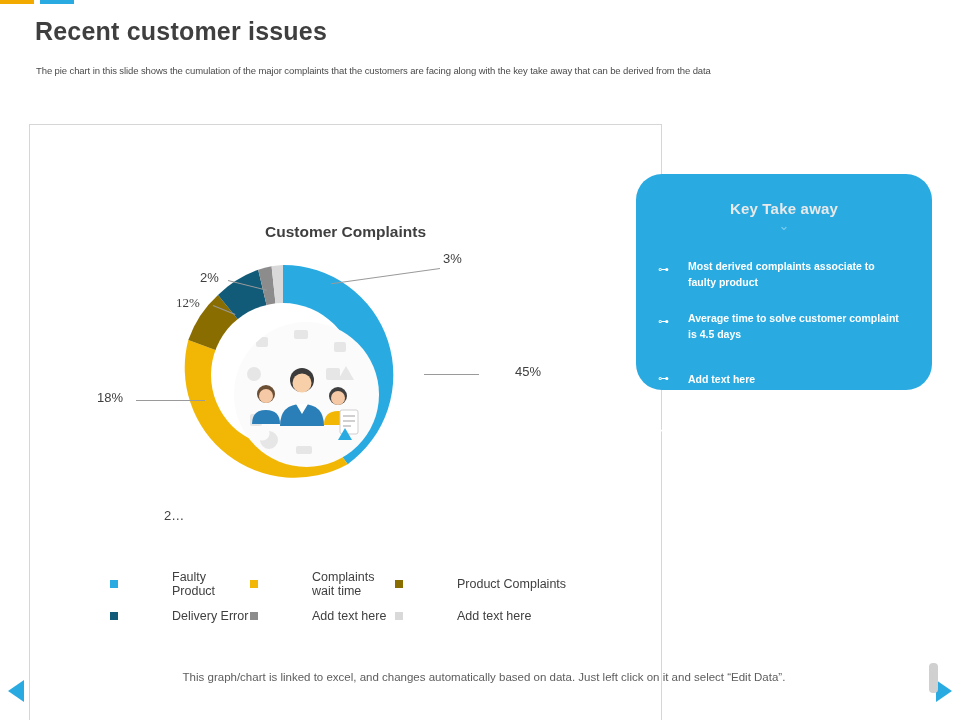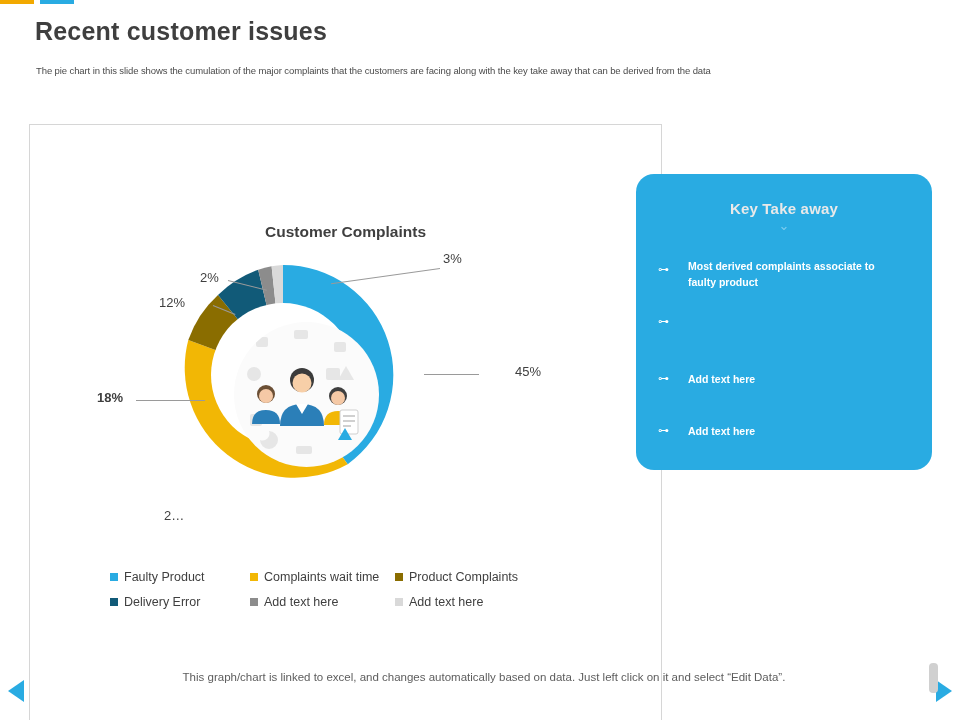--- a/index.html
+++ b/index.html
@@ -106,36 +106,36 @@
     position: absolute;
     left: 110px;
     top: 570px;
     width: 460px;
     display: grid;
     grid-template-columns: 140px 145px 175px;
     grid-row-gap: 11px;
     font-size: 12.5px;
     color: #3f3f3f;
   }
-  .legend-item { display: flex; align-items: center; }
+  .legend-item { display: flex; align-items: center; gap: 48px; }
   .legend-swatch {
     width: 8px; height: 8px;
     margin-right: 6px;
     flex: 0 0 auto;
   }
 
   
   .takeaway {
     position: absolute;
     left: 636px;
     top: 174px;
     width: 296px;
-    height: 296px;
+    height: 216px;
     background: #29abe2;
-    border-radius: 18px;
+    border-radius: 26px;
   }
   .takeaway-title {
     position: absolute;
     left: 0; right: 0;
     top: 26px;
     text-align: center;
     color: #e9e9e9;
     font-size: 15px;
     font-weight: 600;
     letter-spacing: .2px;
@@ -267,24 +267,24 @@
     </g>
     <path d="M104 118 l7 -12 l7 12 z" fill="#29abe2"></path>
   </svg>
 </div>
 
 <div class="lbl" style="left:487px; top:364px;margin-left:28px;">45%</div>
 <div class="leader" style="left:424px; top:374px; width:55px;"></div>
 
 <div class="lbl" style="left:164px; top:508px;">2…</div>
 
-<div class="lbl" style="left:97px; top:390px;font-weight:bold;">18%</div>
+<div class="lbl" style="left:97px; top:390px;">18%</div>
 <div class="leader" style="left:136px; top:400px; width:69px;"></div>
 
-<div class="lbl" style="left:159px; top:295px;">12%</div>
+<div class="lbl" style="left:176px; top:295px;font-family:Liberation Serif, serif;">12%</div>
 <div class="leader" style="left:213px; top:305px; width:24px; transform:rotate(22deg); transform-origin:left center;"></div>
 
 <div class="lbl" style="left:200px; top:270px;">2%</div>
 <div class="leader" style="left:228px; top:280px; width:40px; transform:rotate(14deg); transform-origin:left center;"></div>
 
 <div class="lbl" style="left:443px; top:251px;">3%</div>
 <div class="leader" style="left:330px; top:268px; width:110px; transform:rotate(-8deg); transform-origin:right center;"></div>
 
 <div class="legend">
   <div class="legend-item">
@@ -314,20 +314,21 @@
 </div>
 
 <div class="takeaway">
   <div class="takeaway-title">Key Take away</div>
   <div class="chevrons">⌄</div>
 
   <div class="tk-arrow" style="top:89px;">⊶</div>
   <div class="tk-item" style="top:84px;">Most derived complaints associate to faulty product</div>
 
   <div class="tk-arrow" style="top:141px;">⊶</div>
+  <div class="tk-item" style="top:136px;">Average time to solve customer complaint is 4.5 days</div>
 
   <div class="tk-arrow" style="top:198px;">⊶</div>
   <div class="tk-item" style="top:197px;">Add text here</div>
 
   <div class="tk-arrow" style="top:250px;">⊶</div>
   <div class="tk-item" style="top:249px;">Add text here</div>
 </div>
 
 <div class="footer-note">This graph/chart is linked to excel, and changes automatically based on data. Just left click on it and select “Edit Data”.</div>
 <div class="nav-arrow left"></div>

